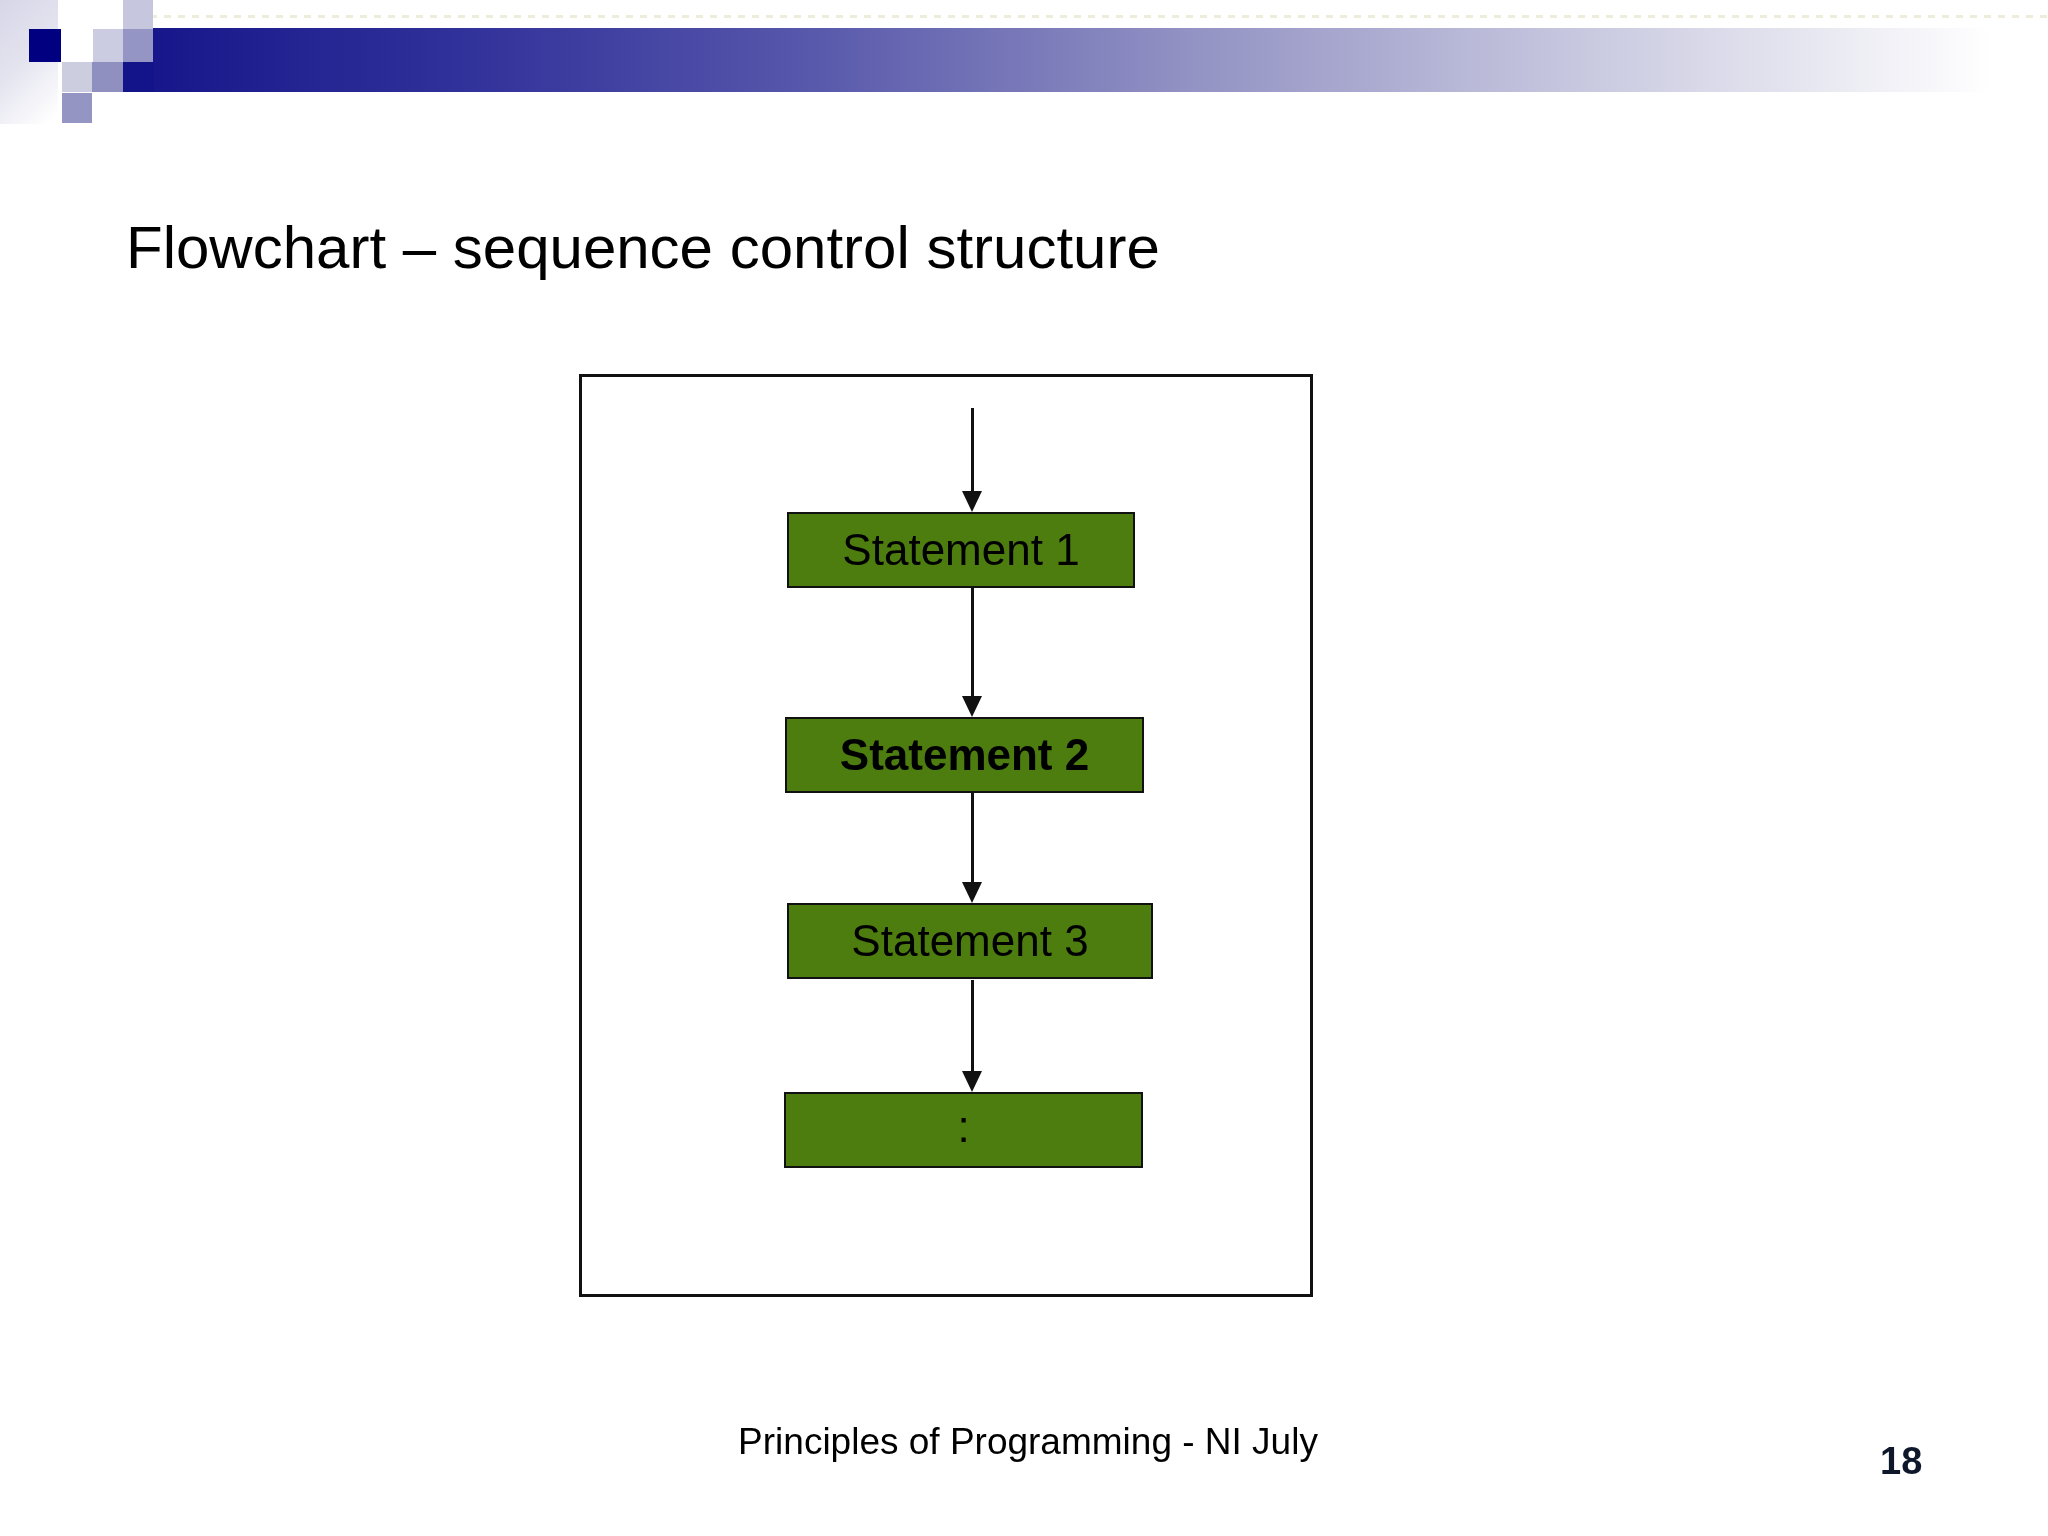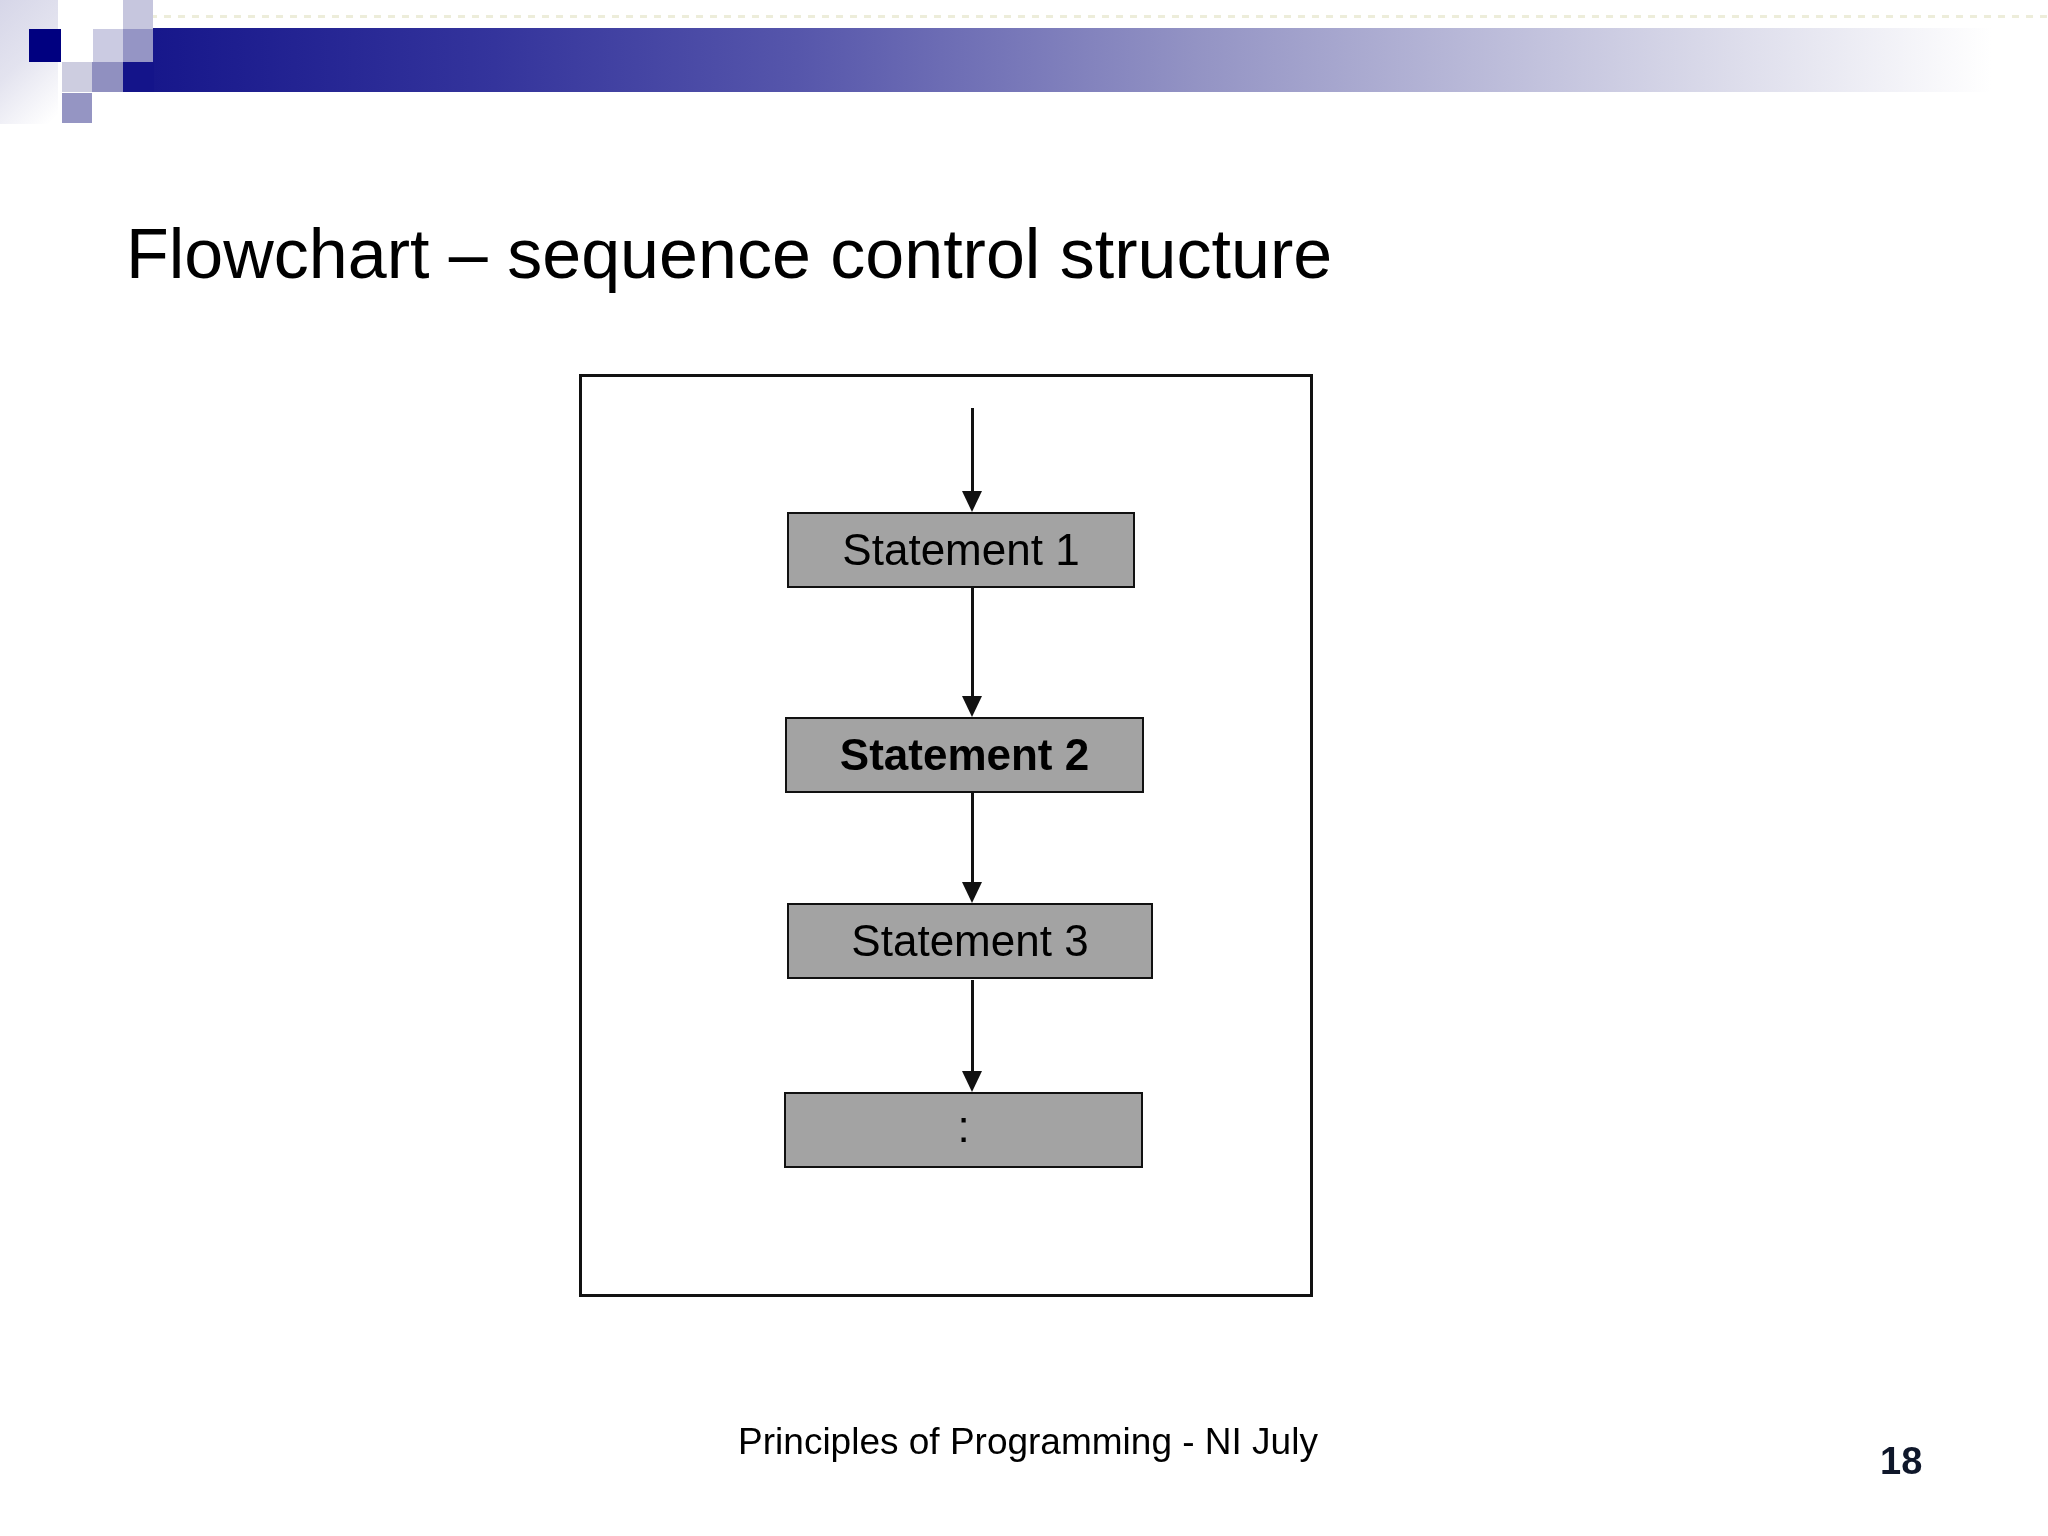--- a/index.html
+++ b/index.html
@@ -29,31 +29,31 @@
   .sq-r0c4  { left: 123px; top: 0;    width: 30px; height: 29px; background: #c6c6de; }
   .sq-r1c3  { left: 93px;  top: 29px; width: 30px; height: 33px; background: #cbcbe2; }
   .sq-r1c4  { left: 123px; top: 29px; width: 30px; height: 33px; background: #9595c5; }
   .sq-r2c2  { left: 62px;  top: 62px; width: 30px; height: 30px; background: #cdcde0; }
   .sq-r2c3  { left: 92px;  top: 62px; width: 31px; height: 30px; background: #9090c0; }
   .sq-r3c2  { left: 62px;  top: 93px; width: 30px; height: 30px; background: #9595c3; }
 
   
   .title {
     position: absolute; left: 126px; top: 212px; width: 1800px;
-    font-size: 70px; line-height: 1.2; font-weight: 400; color: #000000;
+    font-size: 60px; line-height: 1.2; font-weight: 400; color: #000000;
     letter-spacing: 0px; white-space: nowrap;
   }
 
   
   .outer-box {
     position: absolute; left: 579px; top: 374px; width: 734px; height: 923px;
     border: 3px solid #111111; background: transparent;
   }
   .node {
-    position: absolute; border: 2px solid #111111; background: #a3a3a3;
+    position: absolute; border: 2px solid #111111; background: #4d7c0f;
     font-size: 44px; color: #000000; text-align: center;
   }
   .node span { display: block; }
   .node-1 { left: 787px; top: 512px;  width: 348px; height: 76px; line-height: 72px; }
   .node-2 { left: 785px; top: 717px;  width: 359px; height: 76px; line-height: 72px; font-weight: bold; }
   .node-3 { left: 787px; top: 903px;  width: 366px; height: 76px; line-height: 72px; }
   .node-4 { left: 784px; top: 1092px; width: 359px; height: 76px; line-height: 66px; }
 
   .arrow-line { position: absolute; left: 971px; width: 3px; background: #111111; }
   .al-0 { top: 408px; height: 84px; }

